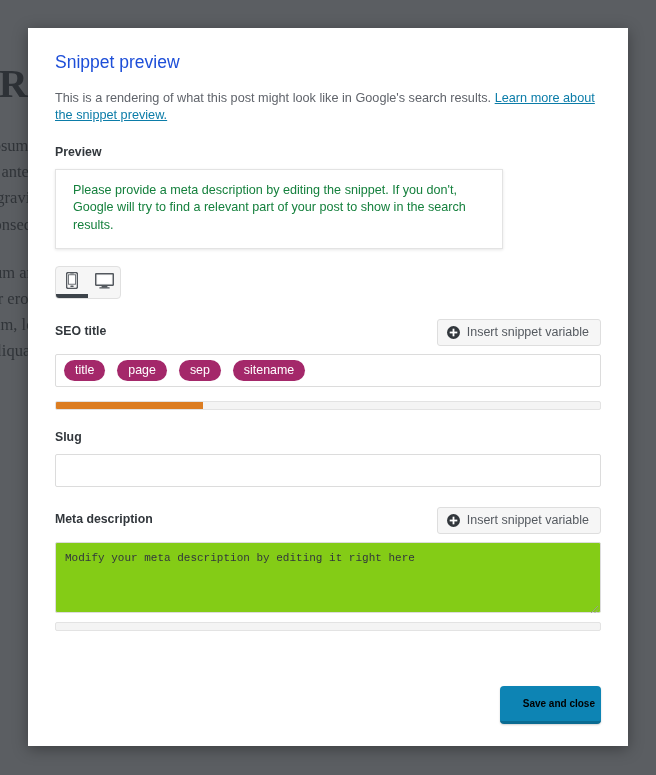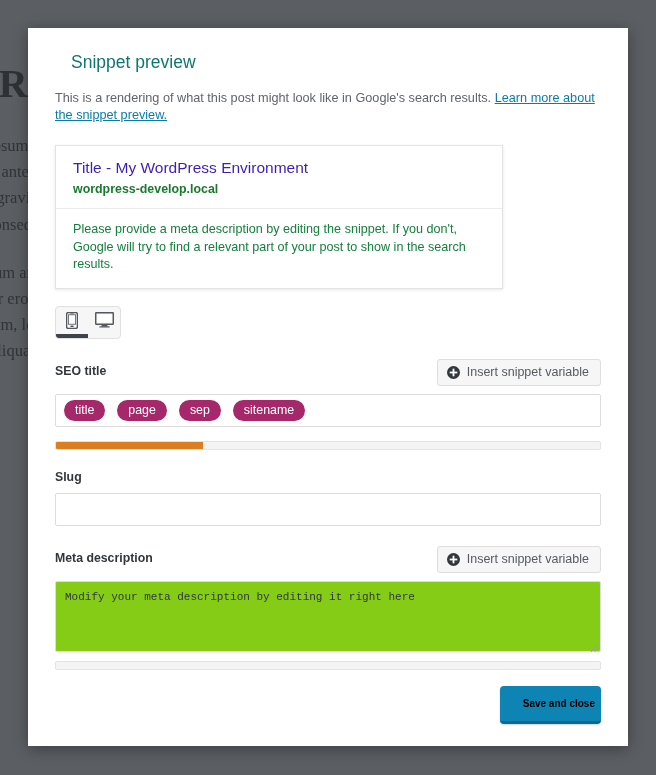--- a/index.html
+++ b/index.html
@@ -69,22 +69,22 @@
   }
   .modal-body {
     padding: 24px 27px 0 27px;
     box-sizing: border-box;
     height: 100%;
     position: relative;
   }
 
   .modal-title {
     font-size: 17.5px;
-    color: #0f766e;
-    margin: 0 0 17px 16px;
+    color: #1d4ed8;
+    margin: 0 0 17px 0;
     font-weight: normal;
     line-height: 1.2;
   }
   .modal-intro {
     font-size: 12.7px;
     line-height: 17px;
     color: #60646b;
     margin: 0 0 21px 0;
     max-width: 548px;
   }
@@ -309,27 +309,24 @@
 <div id="modal">
   <div class="modal-body">
 
     <h2 class="modal-title">Snippet preview</h2>
 
     <p class="modal-intro">
       <span>This is a rendering of what this post might look like in Google's search results.</span>
       <a href="#">Learn more about the snippet preview.</a>
     </p>
 
+    <span class="field-label">Preview</span>
 
     
     <div id="preview-card">
-      <div class="preview-head">
-        <div class="preview-title">Title - My WordPress Environment</div>
-        <div class="preview-url">wordpress-develop.local</div>
-      </div>
       <div class="preview-desc">Please provide a meta description by editing the snippet. If you don't, Google will try to find a relevant part of your post to show in the search results.</div>
     </div>
 
     
     <div id="device-toggle">
       <button class="device-btn active">
         <span>
           <svg width="12" height="17" viewBox="0 0 12 17" aria-hidden="true">
             <rect x="0.6" y="0.6" width="10.8" height="15.8" rx="1.6" fill="none" stroke="#53585e" stroke-width="1.4"></rect>
             <rect x="2.4" y="2.8" width="7.2" height="9.4" fill="#ffffff" stroke="#53585e" stroke-width="0.8"></rect>

